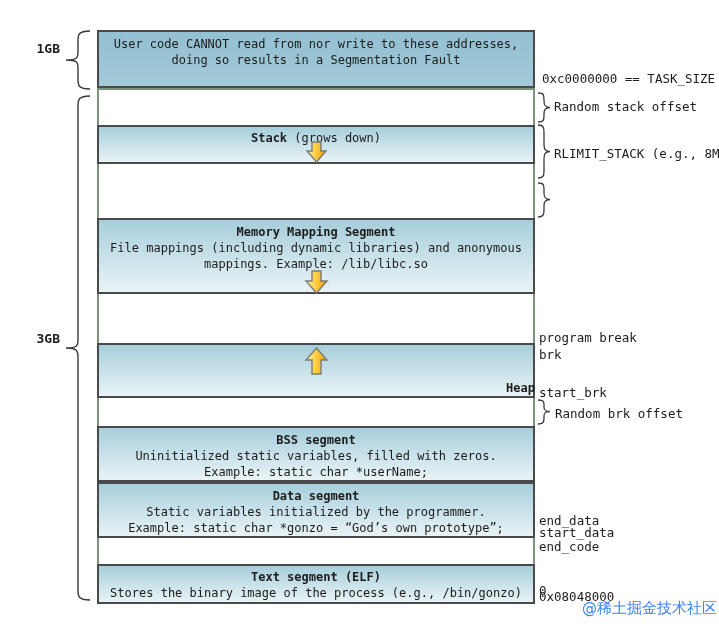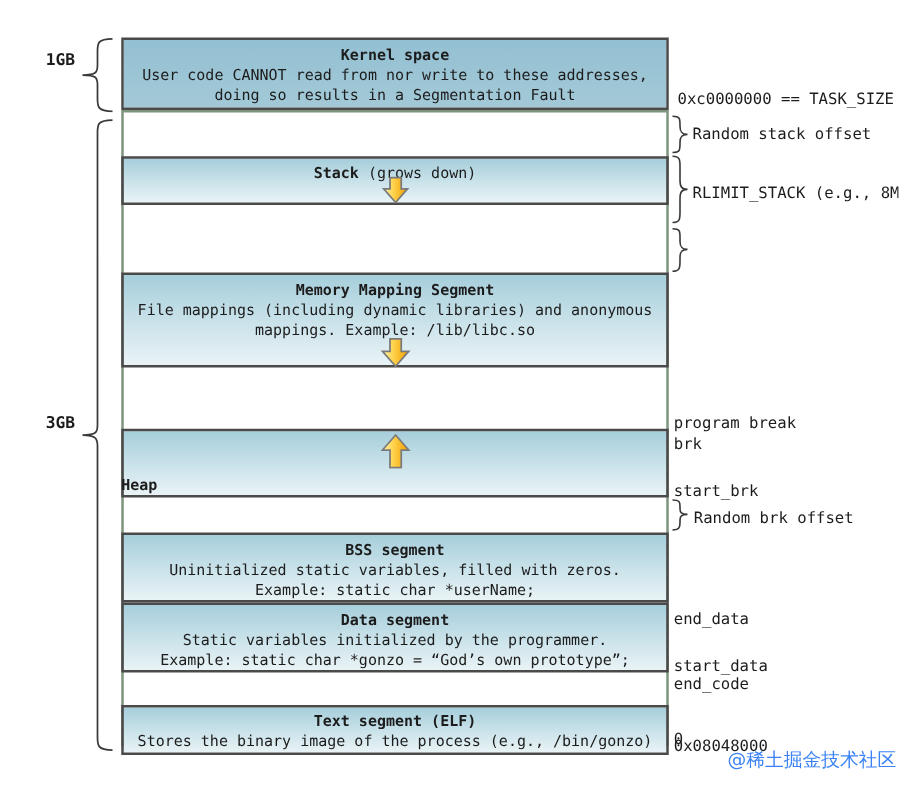--- a/index.html
+++ b/index.html
@@ -23,36 +23,36 @@
     text-align:center;font-size:12px;line-height:16px;white-space:nowrap;
   }
   .seg-kernel{top:30px;height:58px;background:linear-gradient(to bottom,#93c0d2,#a3c9d7);padding-top:4px;}
   .seg-stack{top:125px;height:39px;padding-top:3px;}
   .seg-mmap{top:218px;height:76px;padding-top:4px;}
   .seg-heap{top:343px;height:55px;}
   .seg-bss{top:426px;height:56px;padding-top:4px;}
   .seg-data{top:482px;height:56px;padding-top:4px;}
   .seg-text{top:564px;height:40px;padding-top:3px;text-align:center;}
   .seg b{font-weight:bold;}
-  .heap-label{left:97px;top:381px;width:438px;text-align:left;font-size:12px;font-weight:bold;}
+  .heap-label{left:97px;top:381px;width:438px;text-align:right;font-size:12px;font-weight:bold;}
   
   .size-label{width:34px;text-align:right;font-size:13px;font-weight:bold;}
   .lbl-1gb{left:26px;top:41px;}
   .lbl-3gb{left:26px;top:331px;}
   
   .ann{font-size:12.5px;white-space:nowrap;line-height:15px;}
   .ann-task{left:542px;top:71px;}
   .ann-rso{left:554px;top:99px;}
   .ann-rlimit{left:554px;top:146px;}
   .ann-rmo{left:554px;top:193px;}
   .ann-pb{left:539px;top:330px;}
   .ann-brk{left:539px;top:347px;}
   .ann-sbrk{left:539px;top:385px;}
   .ann-rbo{left:555px;top:406px;}
-  .ann-edata{left:539px;top:487px;}
+  .ann-edata{left:539px;top:513px;}
   .ann-sdata{left:539px;top:525px;}
   .ann-ecode{left:539px;top:539px;}
   .ann-load{left:539px;top:565px;margin-top:24px;}
   .ann-zero{left:539px;top:583px;}
   .brace svg{display:block;}
   .watermark{
     right:2px;top:599px;font-size:15px;color:#3b82f6;
     font-family:"DejaVu Sans","Liberation Sans",sans-serif;white-space:nowrap;
   }
 </style>
@@ -71,21 +71,20 @@
   </div>
   <div class="abs brace" style="left:64px;top:95px;">
     <svg width="28" height="506" viewBox="0 0 28 506">
         <path d="M26 1 C14 1 14 5 14 11 L14 245 C14 251 13 253 2 253 C13 253 14 256 14 262 L14 495 C14 501 14 505 26 505" fill="none" stroke="#3a3a3a" stroke-width="1.4"></path>
       </svg>
   </div>
 
   <div class="abs outer-box"></div>
 
   <div class="abs seg seg-kernel">
-    <div><b>Kernel space</b></div>
     <div>User code CANNOT read from nor write to these addresses,</div>
     <div>doing so results in a Segmentation Fault</div>
   </div>
 
   <div class="abs seg seg-stack">
     <div><b>Stack</b><span> (grows down)</span></div>
   </div>
   <div class="abs" style="left:305px;top:141px;">
     <svg width="23" height="22" viewBox="0 0 23 22">
       <defs>

